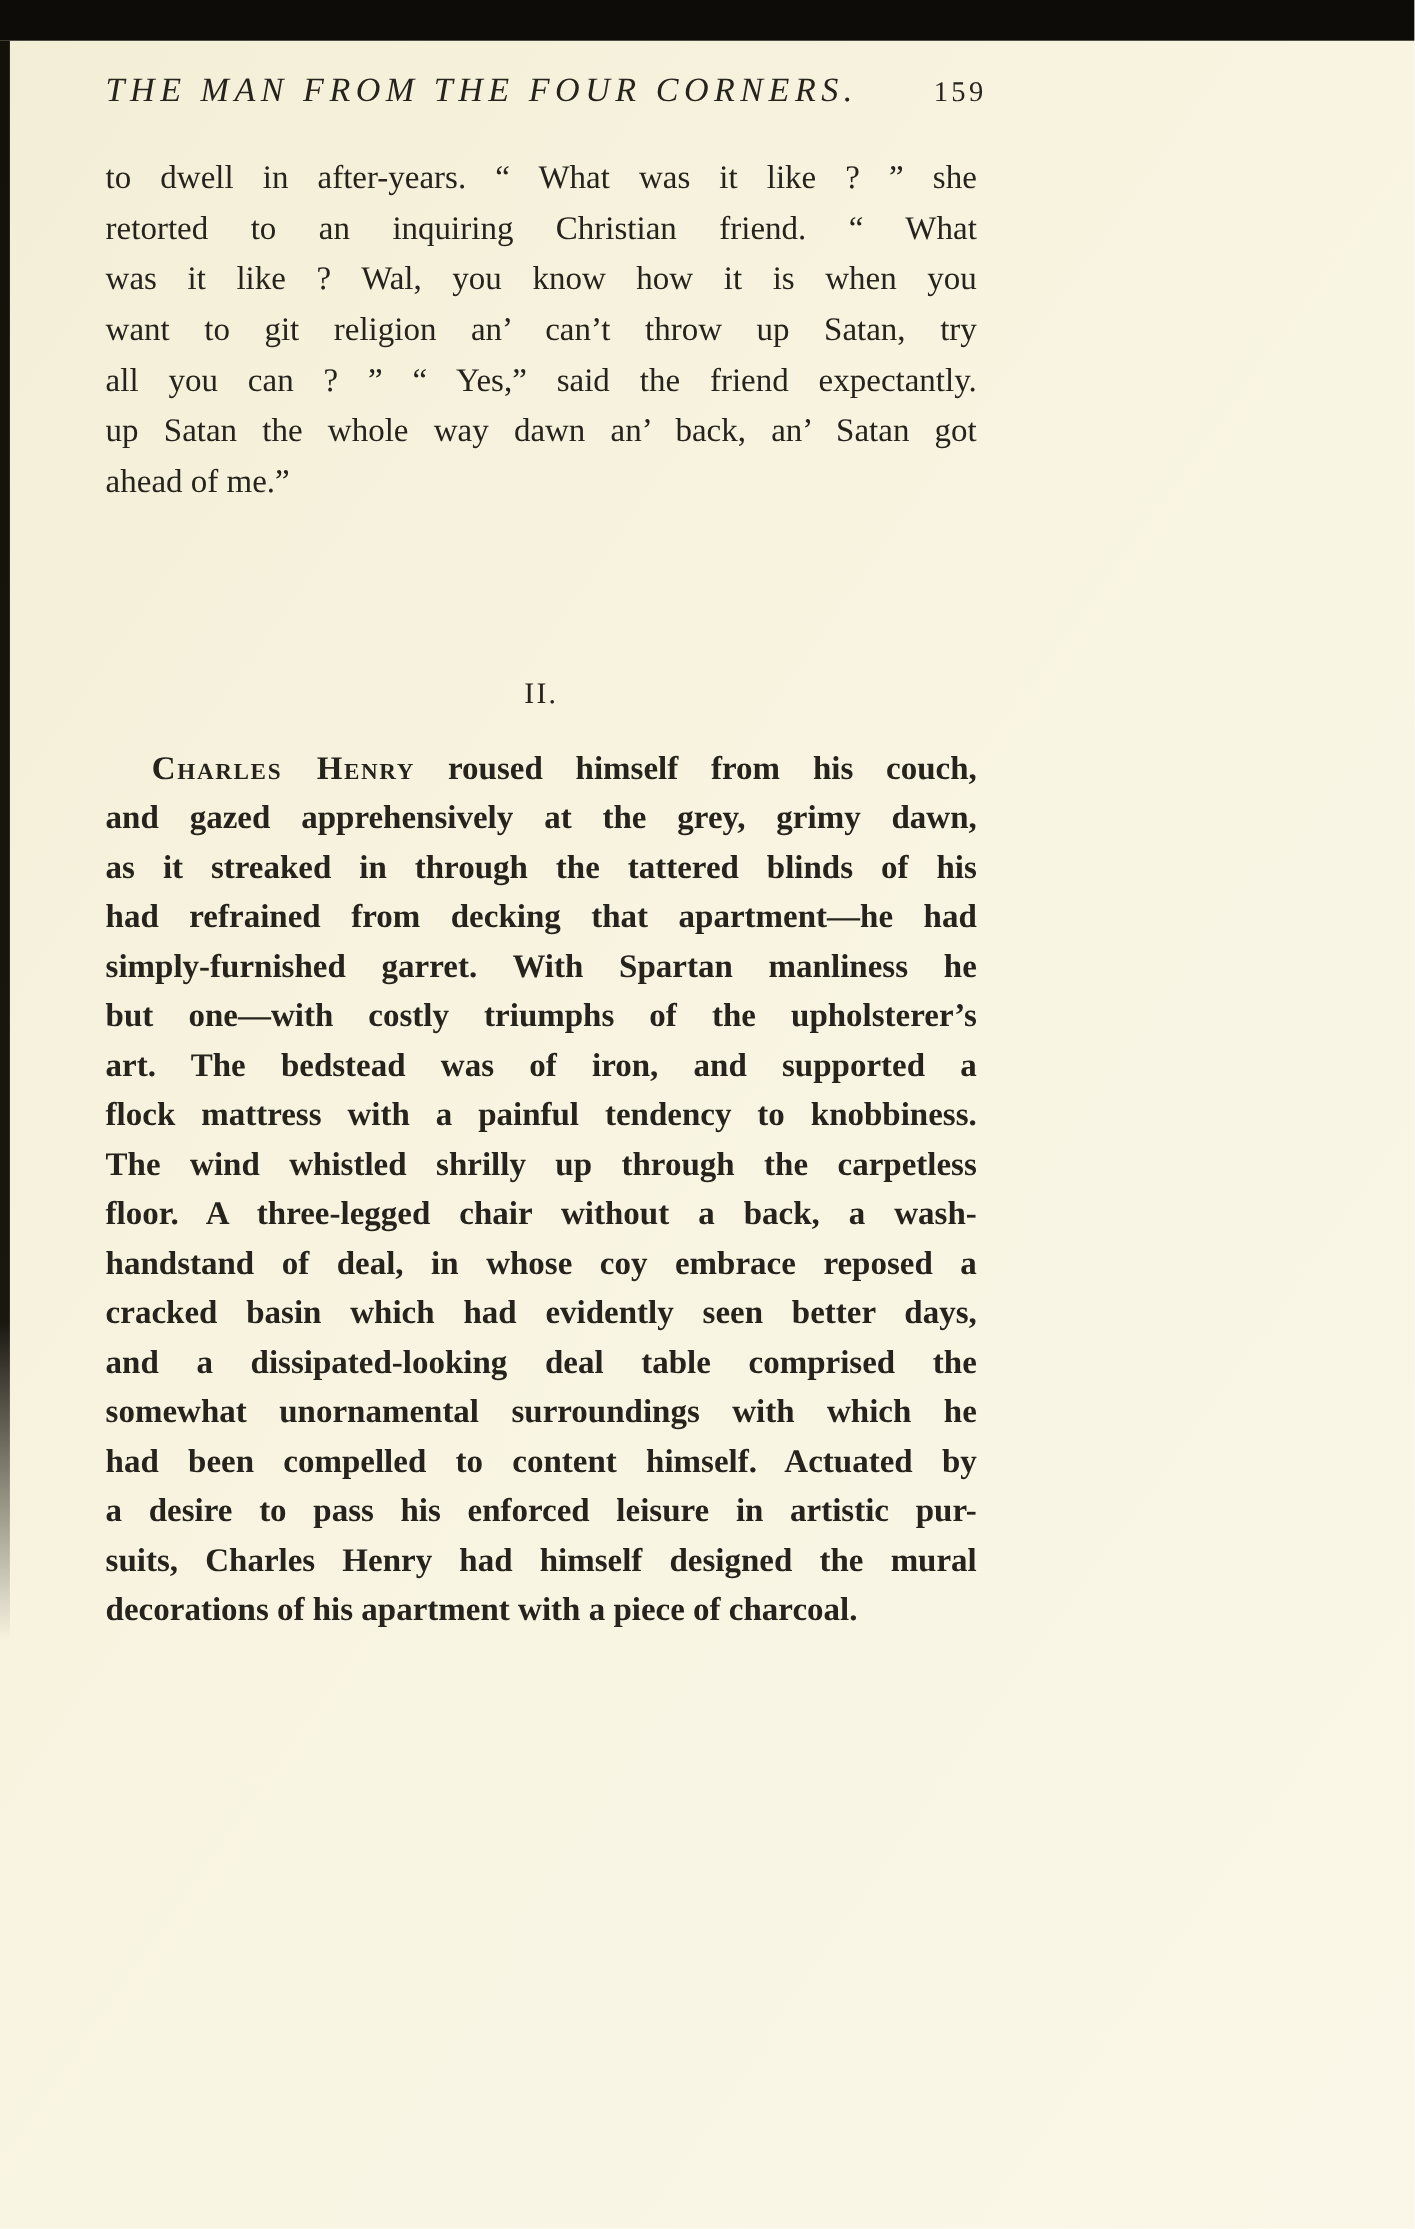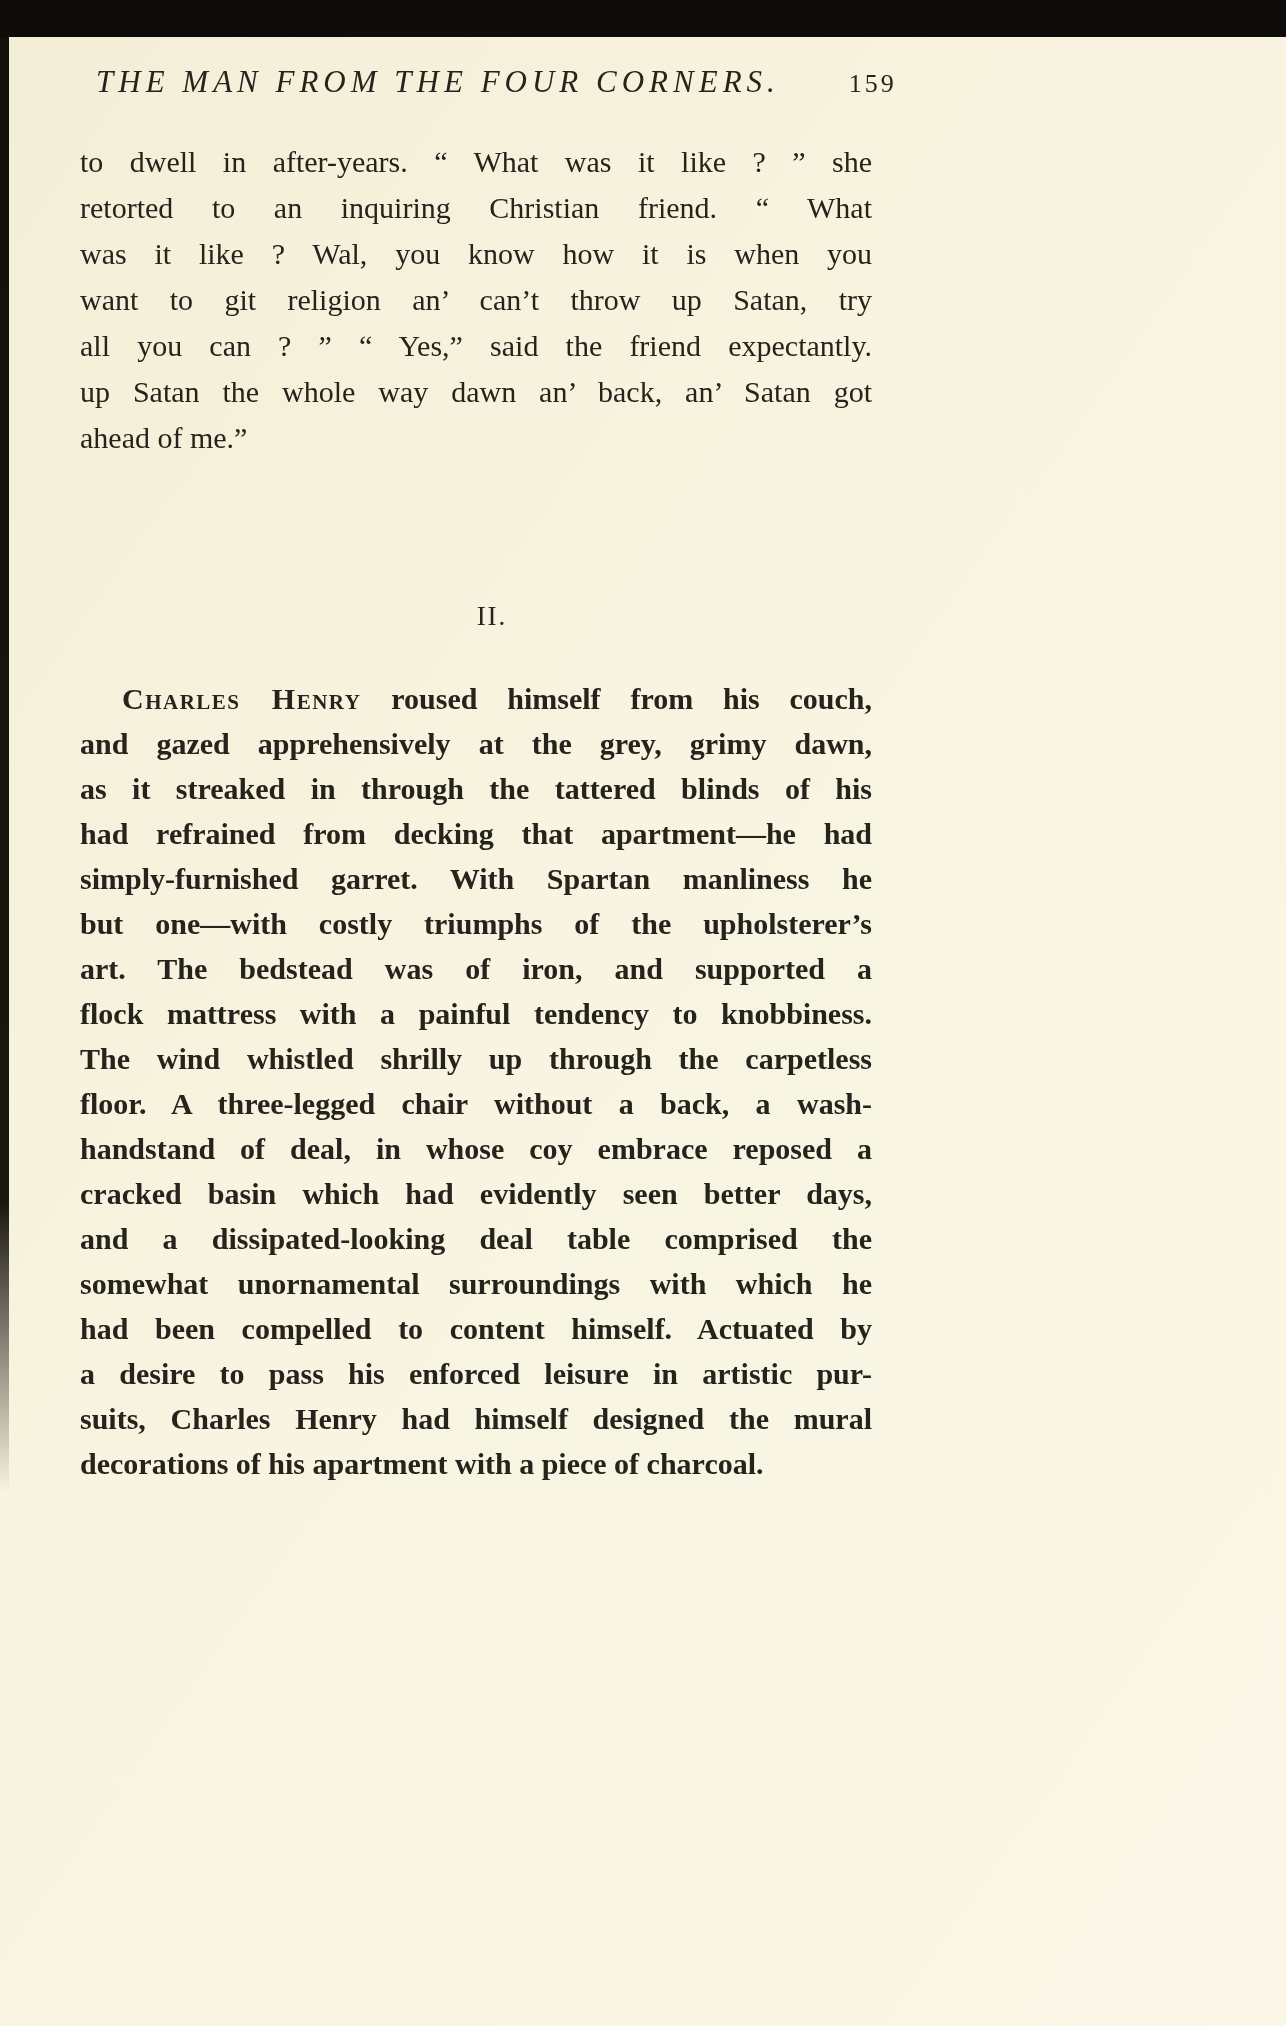--- a/index.html
+++ b/index.html
@@ -40,21 +40,21 @@
     white-space: nowrap;
   }
   .running-header .pagenum {
     font-style: normal;
     font-size: 26px;
     letter-spacing: 3px;
     margin-left: 28px;
   }
   .para {
     position: absolute;
-    left: 80px;
+    left: 96px;
     width: 792px;
     font-size: 30px;
   }
   .para1 { top: 139px; }
   .para2 { top: 676px; }
   .line {
     height: 46px;
     line-height: 46px;
     text-align: justify;
     text-align-last: justify;
@@ -65,21 +65,21 @@
     font-weight: bold;
   }
   .line.last { text-align-last: left; }
   .line.indent { text-indent: 42px; }
   .sc {
     font-variant: small-caps;
     letter-spacing: 1.5px;
   }
   .section-heading {
     position: absolute;
-    top: 601px; left: 96px;
+    top: 615px; left: 96px;
     width: 792px;
     text-align: center;
     font-size: 27px;
     letter-spacing: 2px;
   }
 </style>
 </head>
 <body>
 
 <div class="page">

